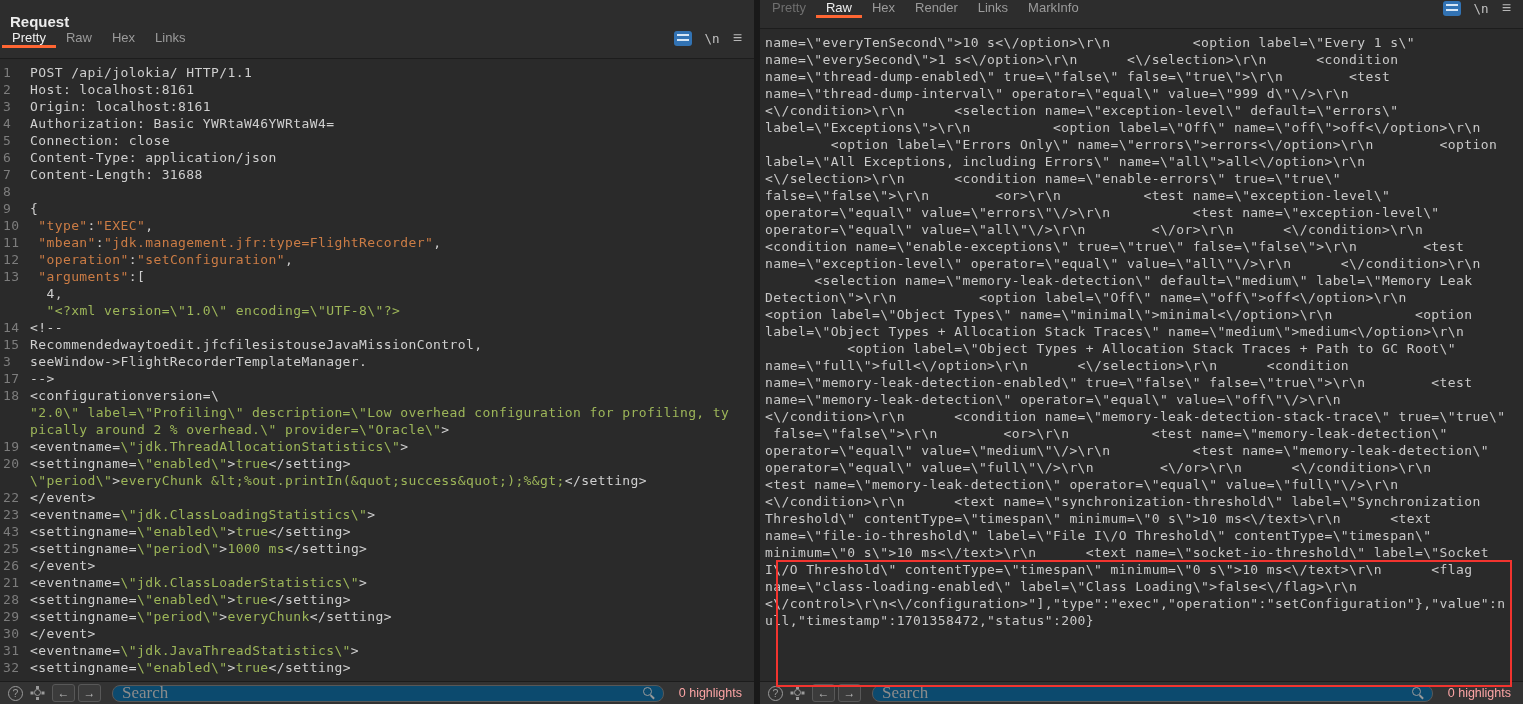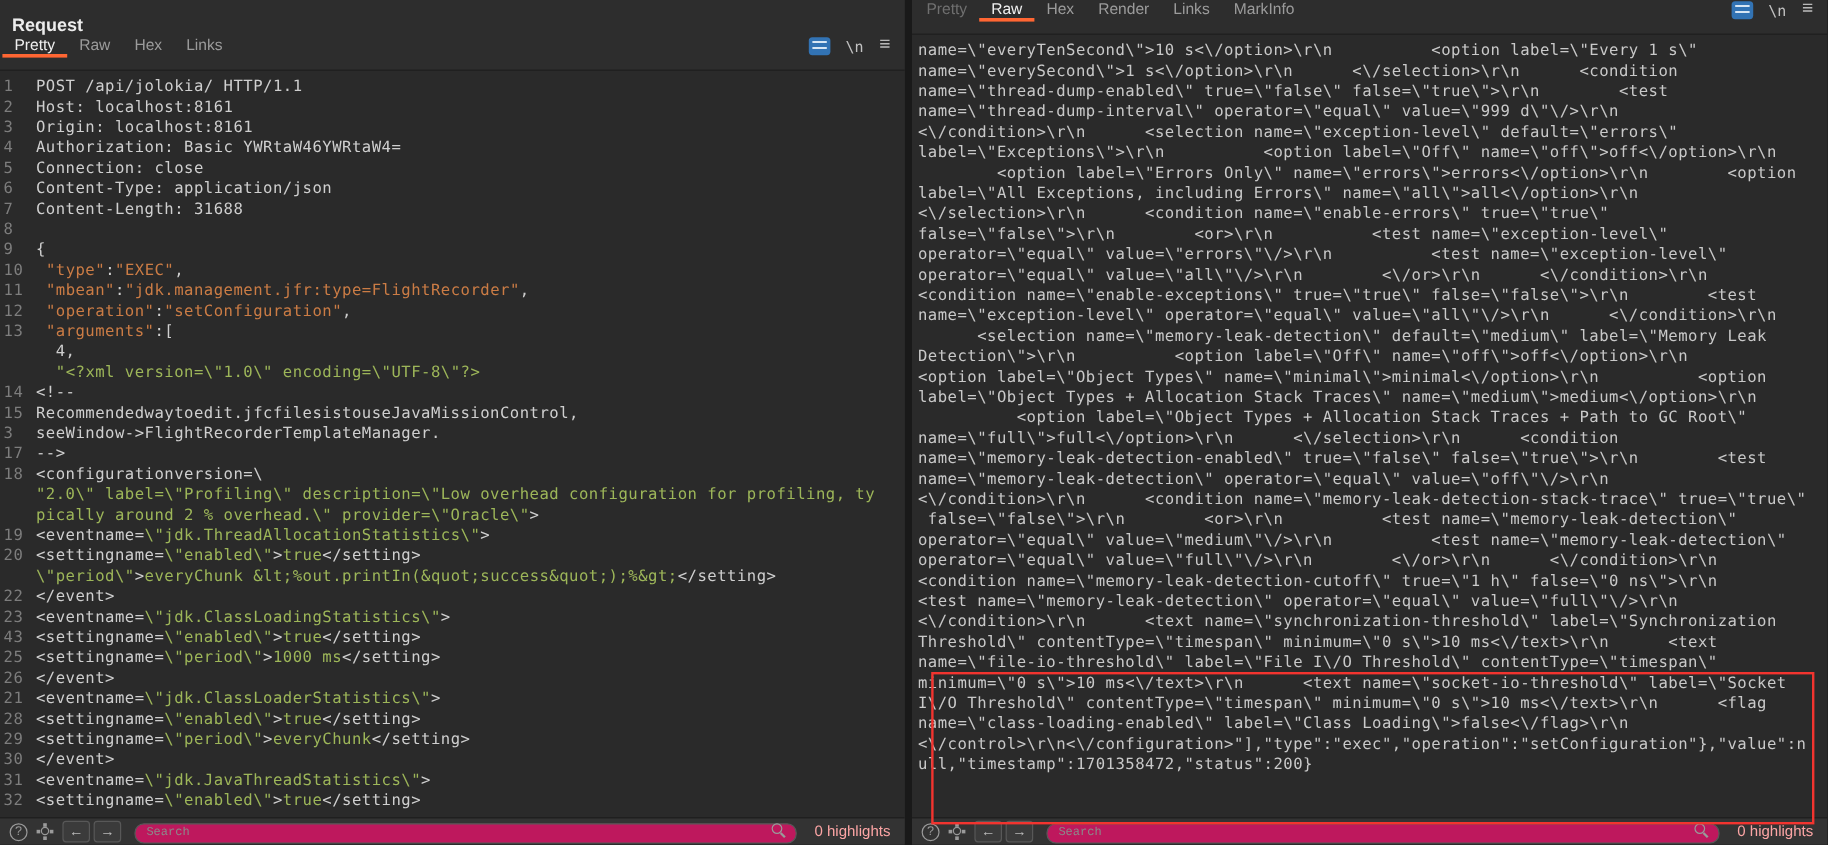--- a/index.html
+++ b/index.html
@@ -61,22 +61,22 @@
     color:#9a9a9a;font-size:10.5px;display:flex;align-items:center;justify-content:center;cursor:pointer}
   .gearicon{position:relative;width:15px;height:15px;flex:0 0 15px;display:inline-block;cursor:pointer}
   .gearicon::before{content:"";position:absolute;left:3.5px;top:3.5px;width:5px;height:5px;
     border:1.5px solid #9a9a9a;border-radius:50%}
   .gearicon::after{content:"";position:absolute;left:6px;top:0.5px;width:3px;height:2.5px;background:#9a9a9a;
     box-shadow:0 11px 0 #9a9a9a,-5.5px 5.5px 0 #9a9a9a,5.5px 5.5px 0 #9a9a9a}
   .navbtn{width:23px;height:18px;border:1px solid #585858;border-radius:3px;background:#3b3b3b;
     color:#b8b8b8;font-size:12px;display:flex;align-items:center;justify-content:center;cursor:pointer}
   .navbtn+.navbtn{margin-left:-4px}
   .searchwrap{flex:1 1 auto;position:relative;margin:0 4px}
-  .search{width:100%;height:17px;background:#be185d;border:1px solid #585858;border-radius:8px;
-    color:#c4c4c4;font-size:10px;padding:0 24px 0 9px;outline:none;font-family:Liberation Mono, monospace}
+  .search{width:100%;height:17px;background:#0c4a6e;border:1px solid #585858;border-radius:8px;
+    color:#c4c4c4;font-size:17px;padding:0 24px 0 9px;outline:none;font-family:Liberation Serif, serif}
   .search::placeholder{color:#8b8b8b}
   .mag{width:13px;height:13px;position:absolute;right:8px;top:3px;cursor:pointer}
   .mag::before{content:"";position:absolute;width:7px;height:7px;border:1.5px solid #9a9a9a;border-radius:50%;left:0;top:0}
   .mag::after{content:"";position:absolute;width:5px;height:1.5px;background:#9a9a9a;transform:rotate(45deg);left:7px;top:9px}
   .hl{color:#fca5a5;font-size:12.5px;white-space:nowrap;padding:0 4px;flex:0 0 auto}
 </style>
 </head>
 <body>
 
 <div class="split">
@@ -194,21 +194,20 @@
           <div class="rrow">&lt;option label=\"Object Types\" name=\"minimal\"&gt;minimal&lt;\/option&gt;\r\n          &lt;option</div>
           <div class="rrow">label=\"Object Types + Allocation Stack Traces\" name=\"medium\"&gt;medium&lt;\/option&gt;\r\n</div>
           <div class="rrow">          &lt;option label=\"Object Types + Allocation Stack Traces + Path to GC Root\"</div>
           <div class="rrow">name=\"full\"&gt;full&lt;\/option&gt;\r\n      &lt;\/selection&gt;\r\n      &lt;condition</div>
           <div class="rrow">name=\"memory-leak-detection-enabled\" true=\"false\" false=\"true\"&gt;\r\n        &lt;test</div>
           <div class="rrow">name=\"memory-leak-detection\" operator=\"equal\" value=\"off\"\/&gt;\r\n</div>
           <div class="rrow">&lt;\/condition&gt;\r\n      &lt;condition name=\"memory-leak-detection-stack-trace\" true=\"true\"</div>
           <div class="rrow"> false=\"false\"&gt;\r\n        &lt;or&gt;\r\n          &lt;test name=\"memory-leak-detection\"</div>
           <div class="rrow">operator=\"equal\" value=\"medium\"\/&gt;\r\n          &lt;test name=\"memory-leak-detection\"</div>
           <div class="rrow">operator=\"equal\" value=\"full\"\/&gt;\r\n        &lt;\/or&gt;\r\n      &lt;\/condition&gt;\r\n</div>
-          <div class="rrow">&lt;condition name=\"memory-leak-detection-cutoff\" true=\"1 h\" false=\"0 ns\"&gt;\r\n</div>
           <div class="rrow">&lt;test name=\"memory-leak-detection\" operator=\"equal\" value=\"full\"\/&gt;\r\n</div>
           <div class="rrow">&lt;\/condition&gt;\r\n      &lt;text name=\"synchronization-threshold\" label=\"Synchronization</div>
           <div class="rrow">Threshold\" contentType=\"timespan\" minimum=\"0 s\"&gt;10 ms&lt;\/text&gt;\r\n      &lt;text</div>
           <div class="rrow">name=\"file-io-threshold\" label=\"File I\/O Threshold\" contentType=\"timespan\"</div>
           <div class="rrow">minimum=\"0 s\"&gt;10 ms&lt;\/text&gt;\r\n      &lt;text name=\"socket-io-threshold\" label=\"Socket</div>
           <div class="rrow">I\/O Threshold\" contentType=\"timespan\" minimum=\"0 s\"&gt;10 ms&lt;\/text&gt;\r\n      &lt;flag</div>
           <div class="rrow">name=\"class-loading-enabled\" label=\"Class Loading\"&gt;false&lt;\/flag&gt;\r\n</div>
           <div class="rrow">&lt;\/control&gt;\r\n&lt;\/configuration&gt;"],"type":"exec","operation":"setConfiguration"},"value":n</div>
           <div class="rrow">ull,"timestamp":1701358472,"status":200}</div>
         </div>

